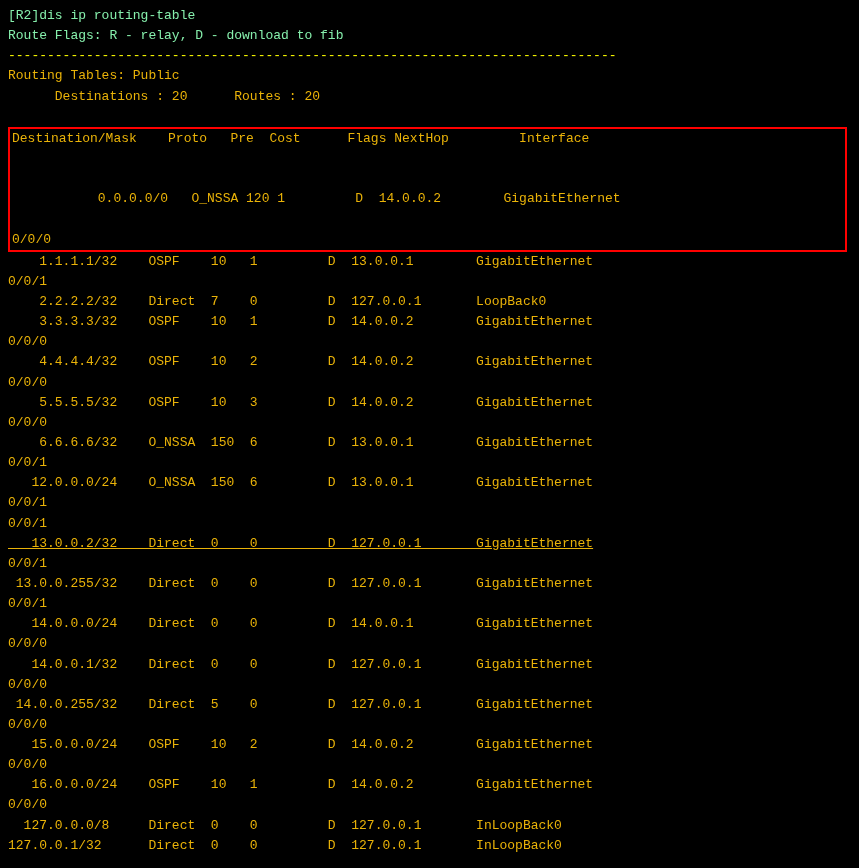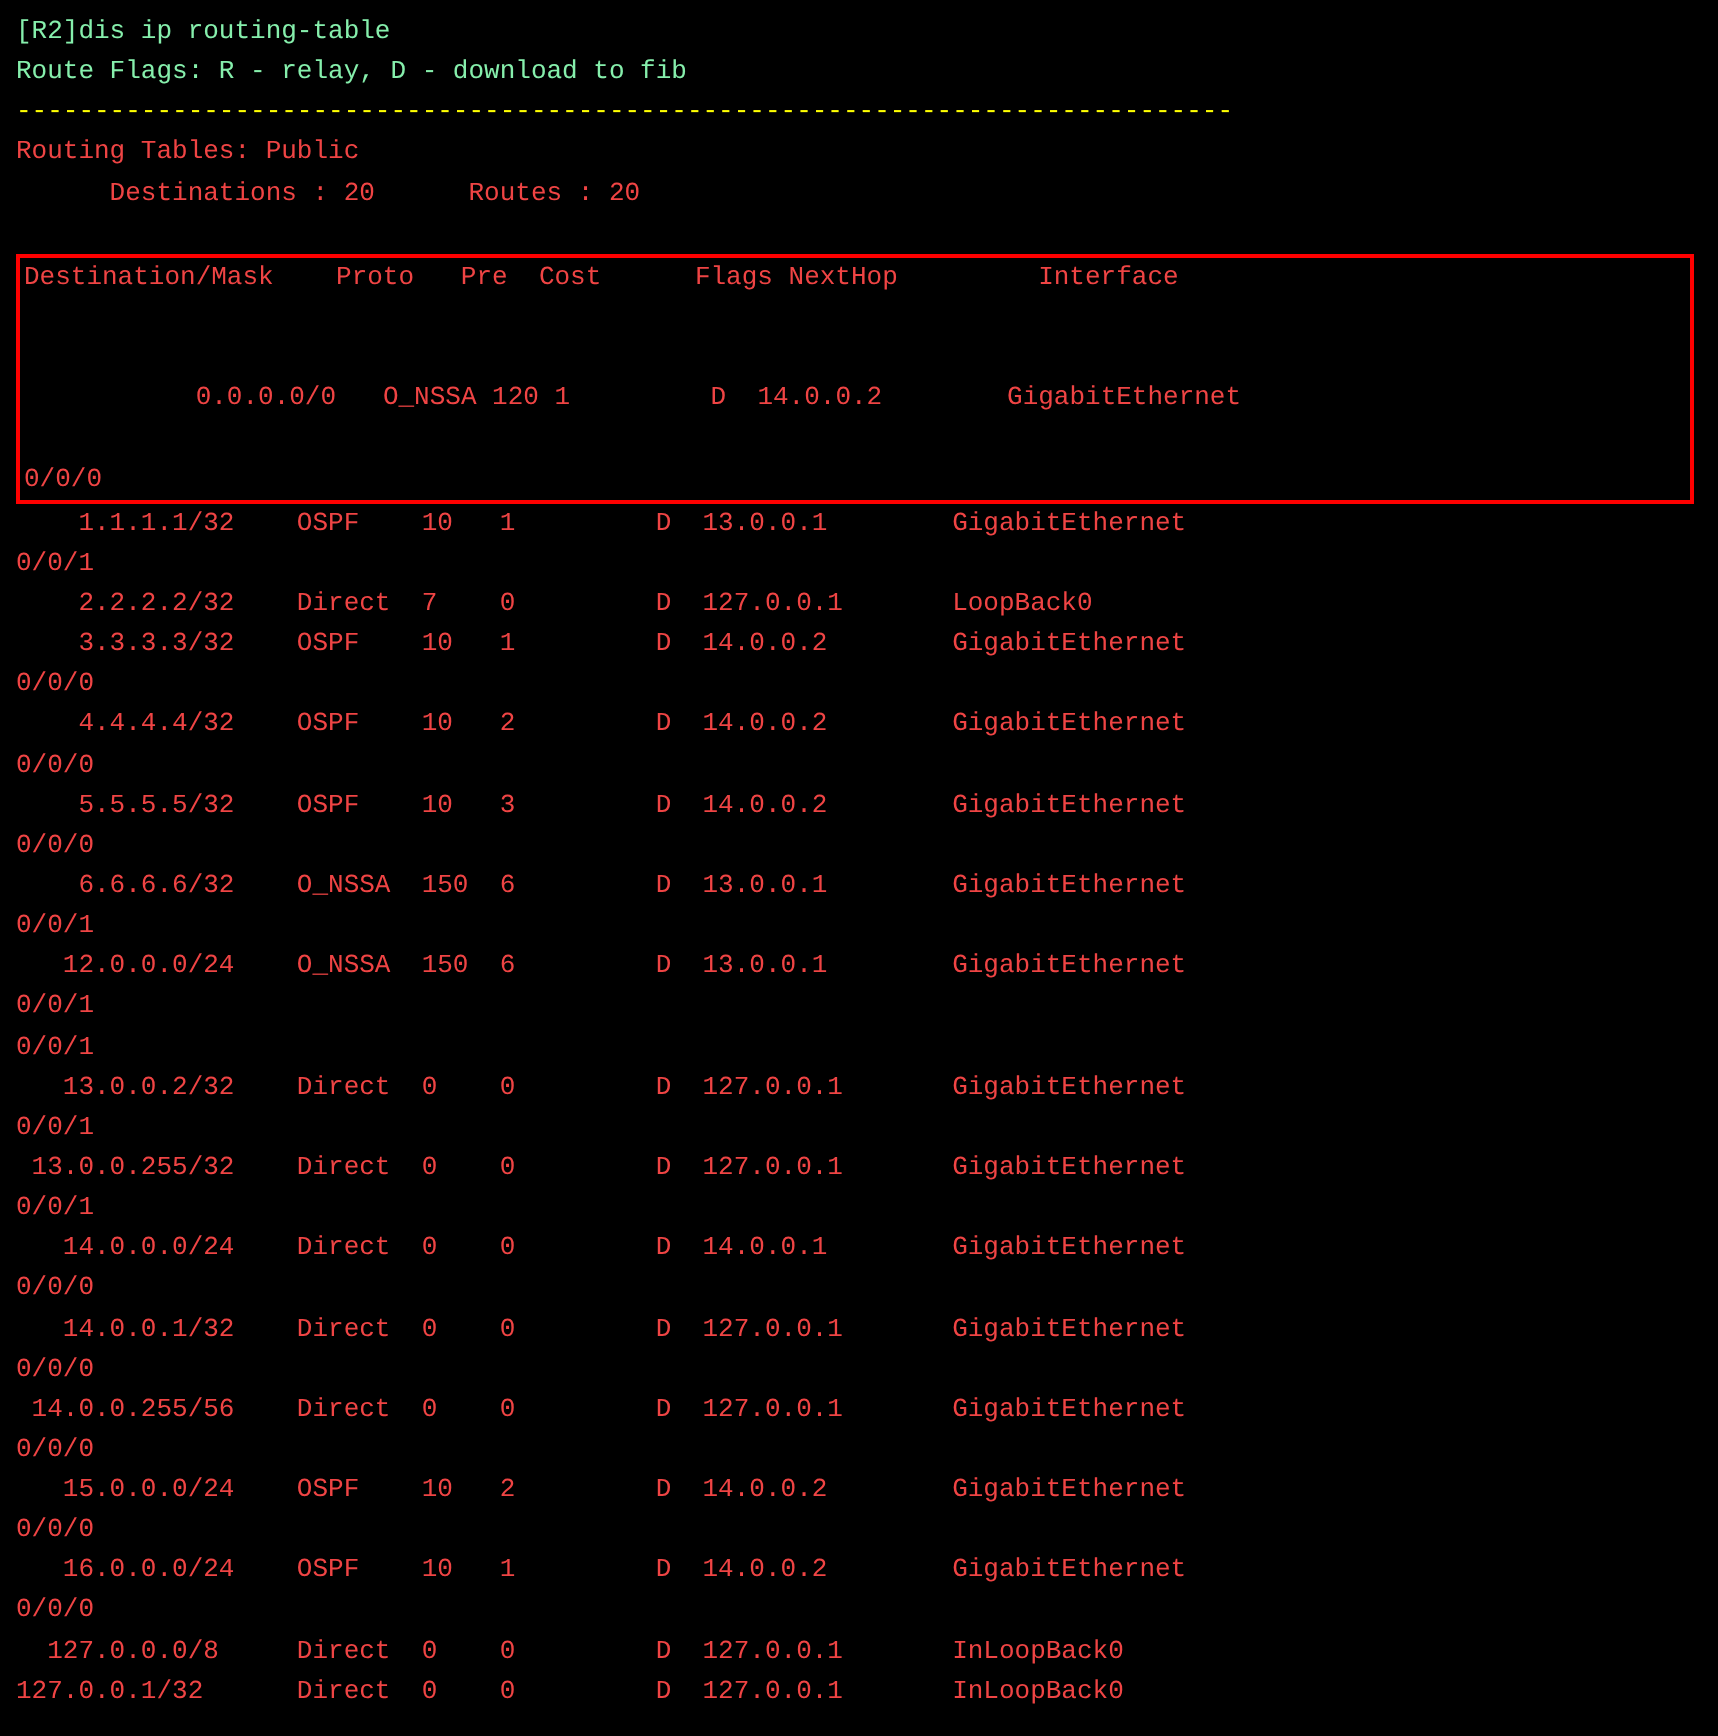--- a/index.html
+++ b/index.html
@@ -15,21 +15,21 @@
     .terminal {
       background-color: #000000;
       width: 859px;
       min-height: 868px;
       padding: 6px 8px;
       position: relative;
     }
     .line {
       line-height: 1.55;
       white-space: pre;
-      color: #ef4444;
+      color: #eab308;
     }
     .header-section {
       color: #86efac;
     }
     .divider {
       color: #ffff00;
     }
   </style>
 </head>
 <body>
@@ -61,29 +61,29 @@
       <div class="line">0/0/0</div>
       <div class="line" style="white-space: pre;">    4.4.4.4/32    OSPF    10   2         D  14.0.0.2        GigabitEthernet</div>
       <div class="line">0/0/0</div>
       <div class="line" style="white-space: pre;">    5.5.5.5/32    OSPF    10   3         D  14.0.0.2        GigabitEthernet</div>
       <div class="line">0/0/0</div>
       <div class="line" style="white-space: pre;">    6.6.6.6/32    O_NSSA  150  6         D  13.0.0.1        GigabitEthernet</div>
       <div class="line">0/0/1</div>
       <div class="line" style="white-space: pre;">   12.0.0.0/24    O_NSSA  150  6         D  13.0.0.1        GigabitEthernet</div>
       <div class="line">0/0/1</div>
       <div class="line">0/0/1</div>
-      <div class="line" style="white-space: pre;">   13.0.0.2/32    Direct  0    0         D  127.0.0.1       GigabitEthernet</div>
+      <div class="line" style="white-space: pre; text-decoration: underline;">   13.0.0.2/32    Direct  0    0         D  127.0.0.1       GigabitEthernet</div>
       <div class="line">0/0/1</div>
       <div class="line" style="white-space: pre;"> 13.0.0.255/32    Direct  0    0         D  127.0.0.1       GigabitEthernet</div>
       <div class="line">0/0/1</div>
       <div class="line" style="white-space: pre;">   14.0.0.0/24    Direct  0    0         D  14.0.0.1        GigabitEthernet</div>
       <div class="line">0/0/0</div>
       <div class="line" style="white-space: pre;">   14.0.0.1/32    Direct  0    0         D  127.0.0.1       GigabitEthernet</div>
       <div class="line">0/0/0</div>
-      <div class="line" style="white-space: pre;"> 14.0.0.255/56    Direct  0    0         D  127.0.0.1       GigabitEthernet</div>
+      <div class="line" style="white-space: pre;"> 14.0.0.255/32    Direct  5    0         D  127.0.0.1       GigabitEthernet</div>
       <div class="line">0/0/0</div>
       <div class="line" style="white-space: pre;">   15.0.0.0/24    OSPF    10   2         D  14.0.0.2        GigabitEthernet</div>
       <div class="line">0/0/0</div>
       <div class="line" style="white-space: pre;">   16.0.0.0/24    OSPF    10   1         D  14.0.0.2        GigabitEthernet</div>
       <div class="line">0/0/0</div>
       <div class="line" style="white-space: pre;">  127.0.0.0/8     Direct  0    0         D  127.0.0.1       InLoopBack0</div>
       <div class="line" style="white-space: pre;">127.0.0.1/32      Direct  0    0         D  127.0.0.1       InLoopBack0</div>
     </div>
 
   

